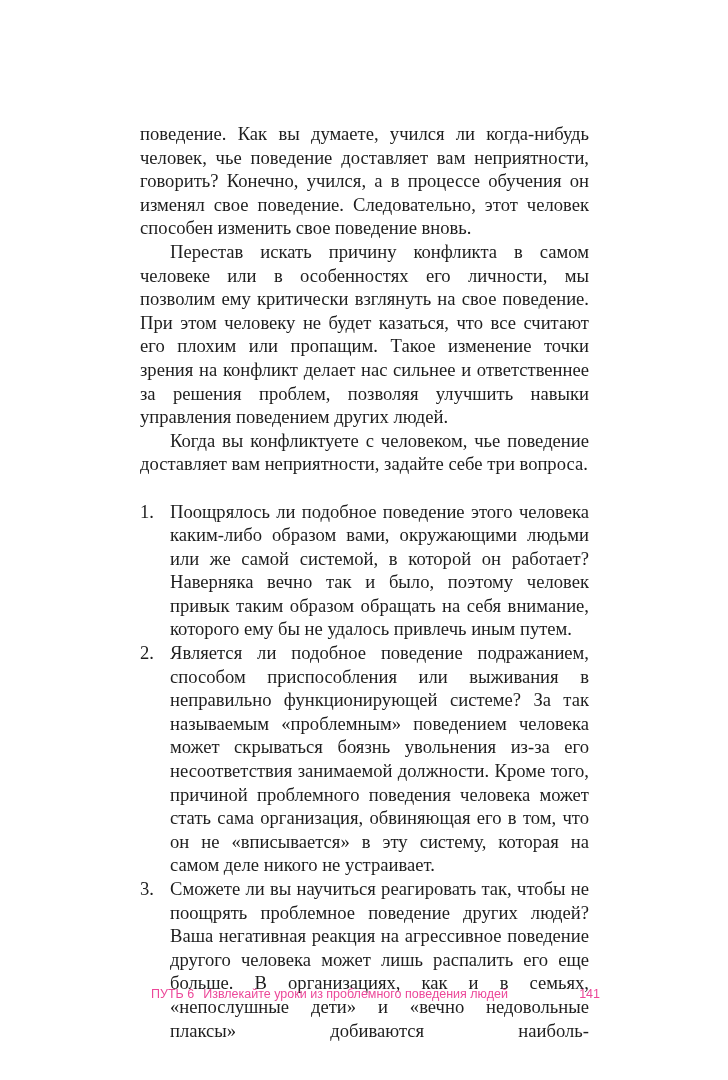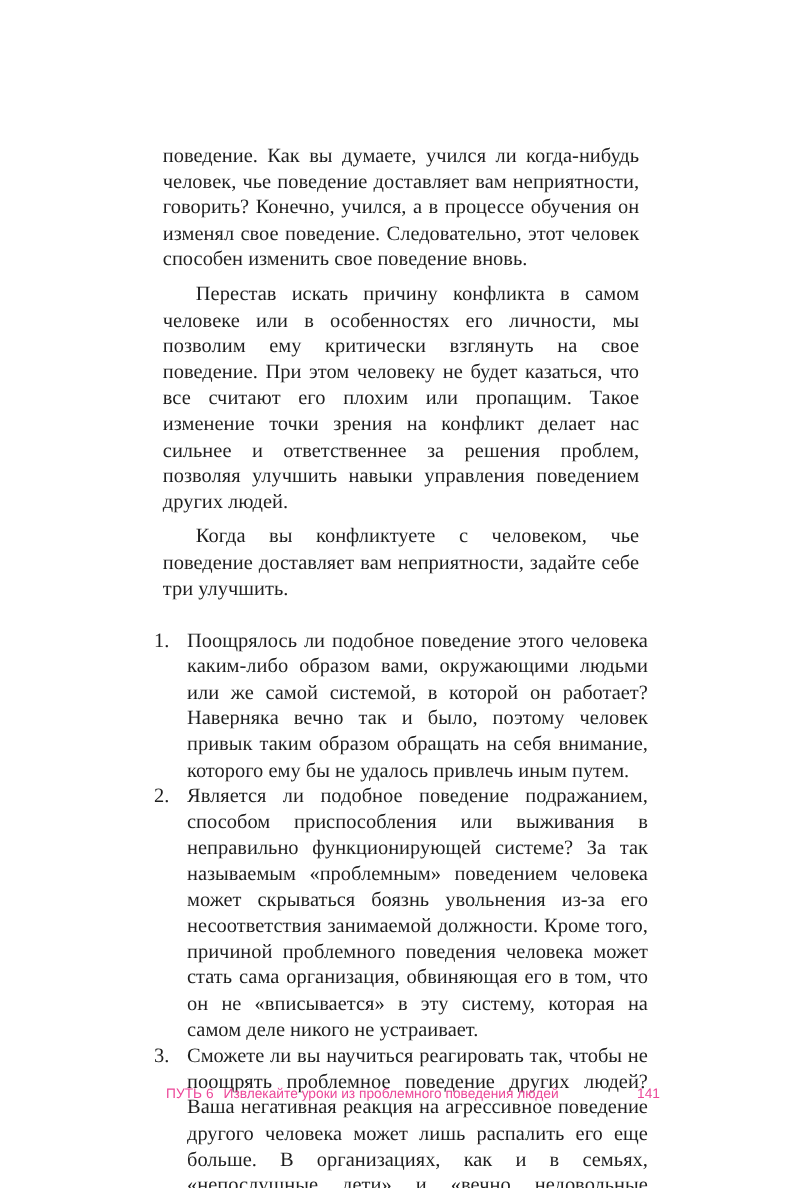--- a/index.html
+++ b/index.html
@@ -17,21 +17,21 @@
     .page {
       position: absolute;
       left: 140px;
       top: 122px;
       width: 449px;
       font-family: "Liberation Serif", "DejaVu Serif", serif;
       font-size: 18.6px;
       line-height: 23.6px;
     }
     .para {
-      margin: 8px;
+      margin: 0;
       text-align: justify;
       text-align-last: left;
       hyphens: manual;
     }
     .para.indent {
       text-indent: 30px;
     }
     .list {
       list-style: none;
       margin: 23.6px 0 0 0;
@@ -66,21 +66,21 @@
     .footer .chapter-num {
       margin-right: 9px;
     }
   </style>
 </head>
 <body>
 
 <div class="page">
   <p class="para">поведение. Как вы думаете, учился ли когда-нибудь человек, чье поведение доставляет вам неприятности, говорить? Конечно, учился, а в процессе обучения он изменял свое поведение. Следовательно, этот человек способен изменить свое поведение вновь.</p>
   <p class="para indent">Перестав искать причину конфликта в самом человеке или в особенностях его личности, мы позволим ему критически взглянуть на свое поведение. При этом человеку не будет казаться, что все считают его плохим или пропащим. Такое изменение точки зрения на конфликт делает нас сильнее и ответственнее за решения проблем, позволяя улучшить навыки управления поведением других людей.</p>
-  <p class="para indent">Когда вы конфликтуете с человеком, чье поведение доставляет вам неприятности, задайте себе три улучшить.</p>
+  <p class="para indent">Когда вы конфликтуете с человеком, чье поведение доставляет вам неприятности, задайте себе три вопроса.</p>
 
   <ol class="list">
     <li class="list-item">
       <span class="num">1.</span>
       <span>Поощрялось ли подобное поведение этого человека каким-либо образом вами, окружающими людьми или же самой системой, в которой он работает? Наверняка вечно так и было, поэтому человек привык таким образом обращать на себя внимание, которого ему бы не удалось привлечь иным путем.</span>
     </li>
     <li class="list-item">
       <span class="num">2.</span>
       <span>Является ли подобное поведение подражанием, способом приспособления или выживания в неправильно функционирующей системе? За так называемым «проблемным» поведением человека может скрываться боязнь увольнения из-за его несоответствия занимаемой должности. Кроме того, причиной проблемного поведения человека может стать сама организация, обвиняющая его в том, что он не «вписывается» в эту систему, которая на самом деле никого не устраивает.</span>
     </li>

